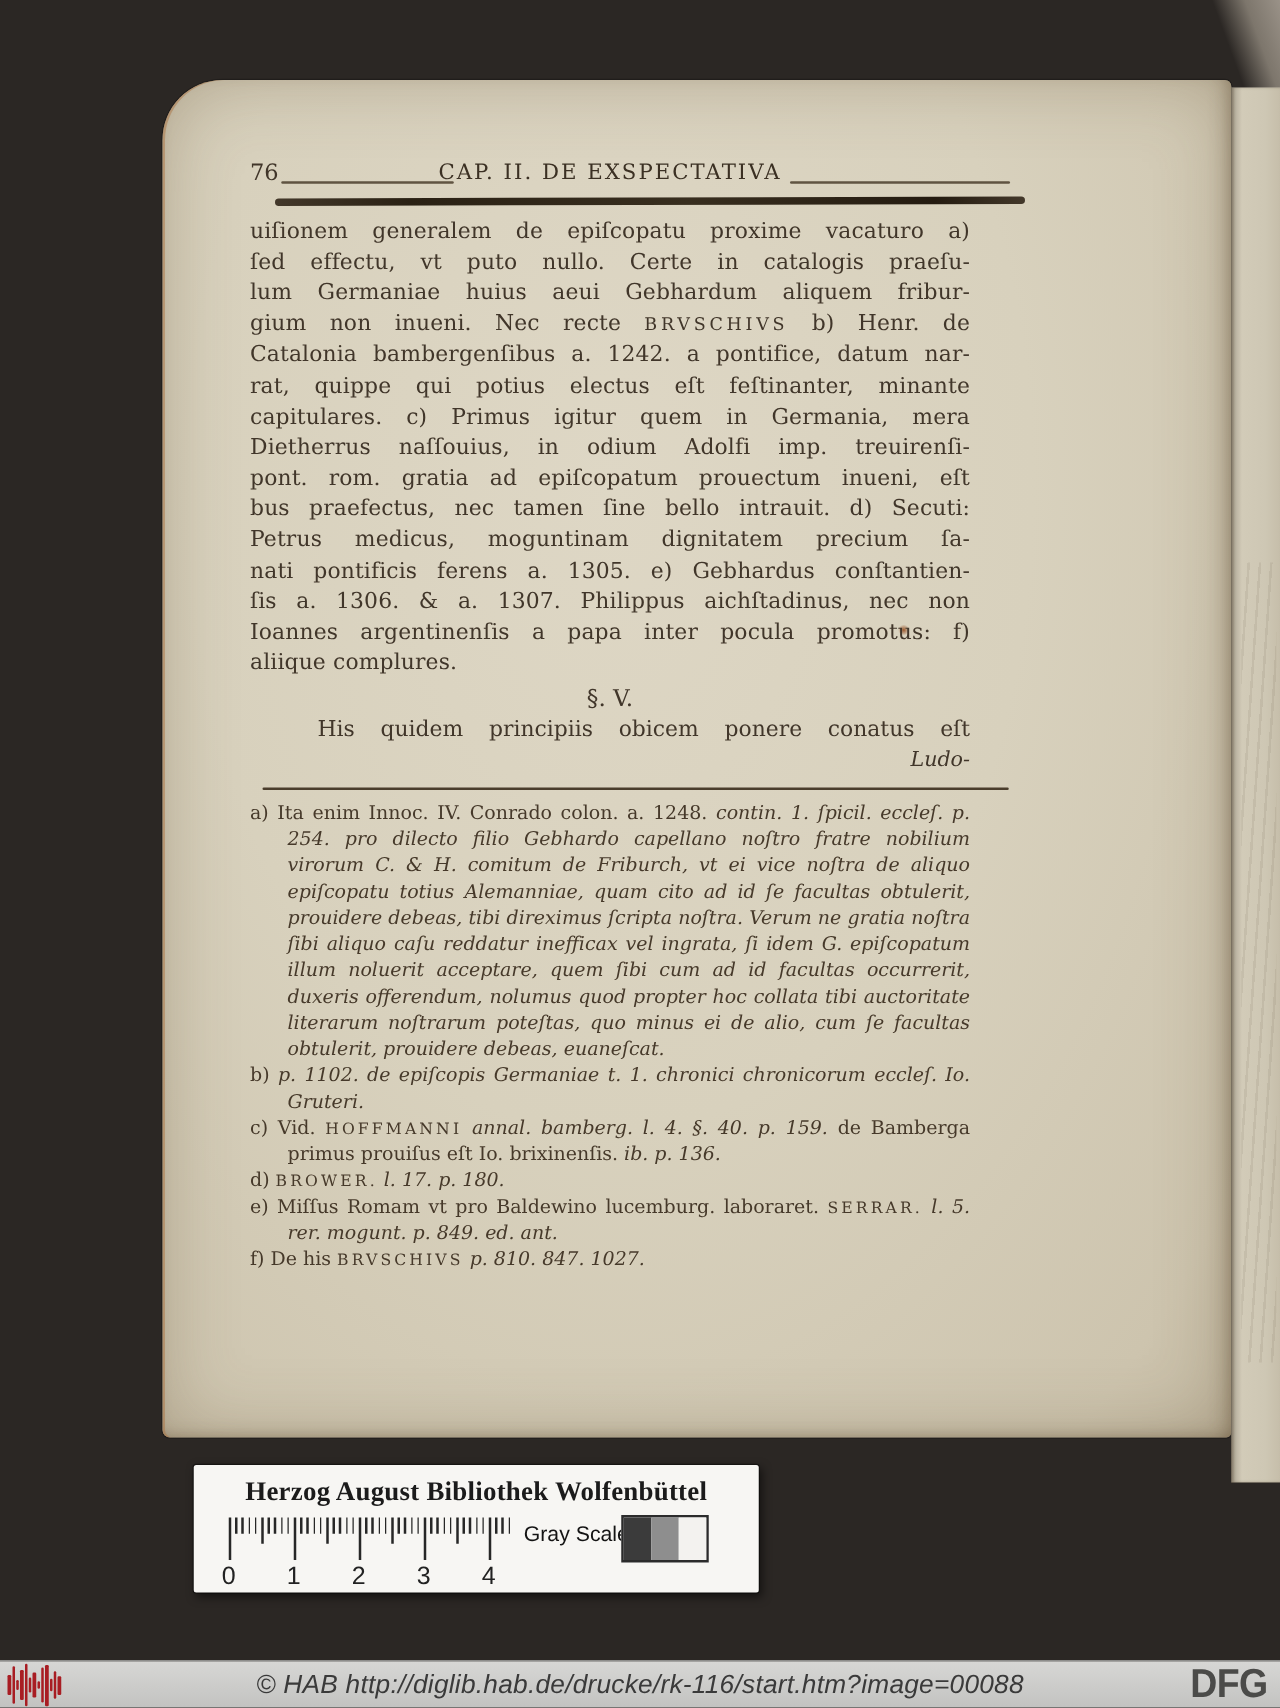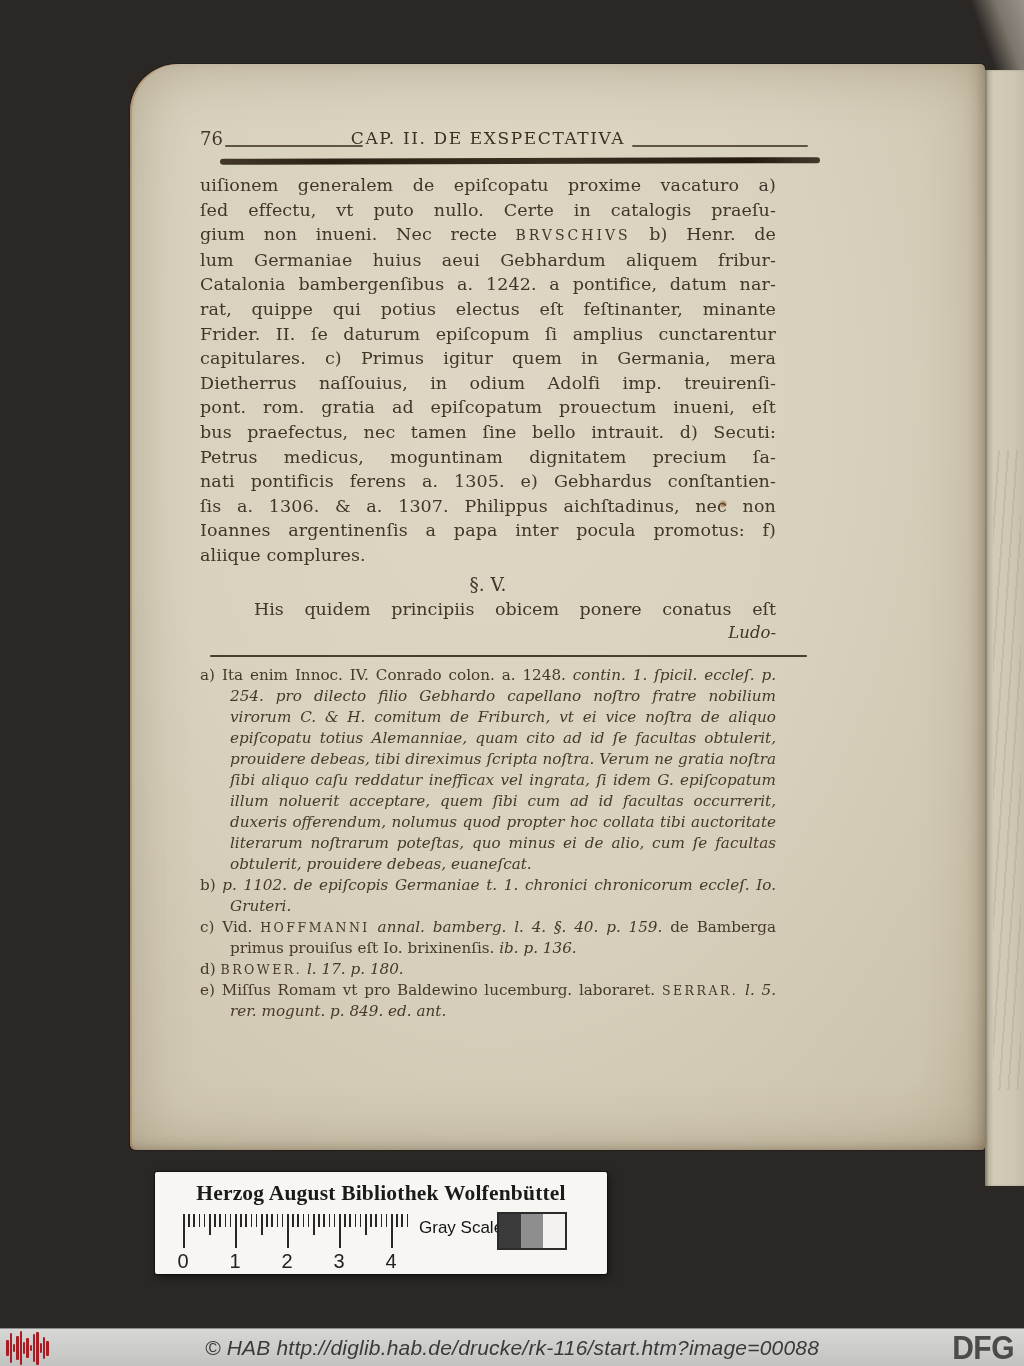--- a/index.html
+++ b/index.html
@@ -146,25 +146,24 @@
     <span class="pagenum">76</span>
     <span class="running-header">CAP. II. DE EXSPECTATIVA</span>
     <span class="hline left"></span>
     <span class="hline right"></span>
   </div>
   <div class="head-rule"></div>
 
   <div id="body-text">
       <div class="bline"><span>uiſionem generalem de epiſcopatu proxime vacaturo a)</span></div>
       <div class="bline"><span>ſed effectu, vt puto nullo.  Certe in catalogis praeſu-</span></div>
+      <div class="bline"><span>lum Germaniae huius aeui Gebhardum aliquem fribur-</span></div>
       <div class="bline"><span>gium non inueni.  Nec recte </span><span class="sc">BRVSCHIVS</span><span> b) Henr. de</span></div>
-      <div class="bline"><span>lum Germaniae huius aeui Gebhardum aliquem fribur-</span></div>
       <div class="bline"><span>Catalonia bambergenſibus a. 1242. a pontifice, datum nar-</span></div>
       <div class="bline"><span>rat, quippe qui potius electus eſt feſtinanter, minante</span></div>
-      <div class="bline"><span>Frider. II. ſe daturum epiſcopum ſi amplius cunctarentur</span></div>
       <div class="bline"><span>capitulares. c)  Primus igitur quem in Germania, mera</span></div>
       <div class="bline"><span>Dietherrus naſſouius, in odium Adolfi imp. treuirenſi-</span></div>
       <div class="bline"><span>pont. rom. gratia ad epiſcopatum prouectum inueni, eſt</span></div>
       <div class="bline"><span>bus praefectus, nec tamen ſine bello intrauit. d)  Secuti:</span></div>
       <div class="bline"><span>Petrus medicus, moguntinam dignitatem precium ſa-</span></div>
       <div class="bline"><span>nati pontificis ferens a. 1305. e)  Gebhardus conſtantien-</span></div>
       <div class="bline"><span>ſis a. 1306. &amp; a. 1307. Philippus aichſtadinus, nec non</span></div>
       <div class="bline"><span>Ioannes argentinenſis a papa inter pocula promotus: f)</span></div>
       <div class="bline last"><span>aliique complures.</span></div>
     </div>
@@ -173,20 +172,21 @@
   <div class="section-line">His quidem principiis obicem ponere conatus eſt</div>
   <div class="catchword">Ludo-</div>
 
   <div class="fn-rule"></div>
   <div id="footnotes">
       <div class="footnote"><span class="fn-label">a) </span><span>Ita enim Innoc. IV. Conrado colon. a. 1248. </span><span class="it">contin. 1. ſpicil. eccleſ. p. 254. pro dilecto filio Gebhardo capellano noſtro fratre nobilium virorum C. &amp; H. comitum de Friburch, vt ei vice noſtra de aliquo epiſcopatu totius Alemanniae, quam cito ad id ſe facultas obtulerit, prouidere debeas, tibi direximus ſcripta noſtra.  Verum ne gratia noſtra ſibi aliquo caſu reddatur inefficax vel ingrata, ſi idem G. epiſcopatum illum noluerit acceptare, quem ſibi cum ad id facultas occurrerit, duxeris offerendum, nolumus quod propter hoc collata tibi auctoritate literarum noſtrarum poteſtas, quo minus ei de alio, cum ſe facultas obtulerit, prouidere debeas, euaneſcat.</span></div>
       <div class="footnote"><span class="fn-label">b) </span><span class="it">p. 1102. de epiſcopis Germaniae t. 1. chronici chronicorum eccleſ. Io. Gruteri.</span></div>
       <div class="footnote"><span class="fn-label">c) </span><span>Vid. </span><span class="sc">HOFFMANNI</span><span class="it"> annal. bamberg. l. 4. §. 40. p. 159. </span><span>de Bamberga primus prouiſus eſt Io. brixinenſis. </span><span class="it">ib. p. 136.</span></div>
       <div class="footnote"><span class="fn-label">d) </span><span class="sc">BROWER.</span><span class="it"> l. 17. p. 180.</span></div>
       <div class="footnote"><span class="fn-label">e) </span><span>Miſſus Romam vt pro Baldewino lucemburg. laboraret. </span><span class="sc">SERRAR.</span><span class="it"> l. 5. rer. mogunt. p. 849. ed. ant.</span></div>
+      <div class="footnote"><span class="fn-label">f) </span><span>De his </span><span class="sc">BRVSCHIVS</span><span class="it"> p. 810. 847. 1027.</span></div>
     </div>
 </div>
 
 <div id="card">
   <div class="card-title">Herzog August Bibliothek Wolfenbüttel</div>
   <div id="ruler-ticks">
       <div class="tick major" style="left: 0px;"></div>
       <div class="tick minor" style="left: 5.2px;"></div>
       <div class="tick minor" style="left: 10.4px;"></div>
       <div class="tick minor" style="left: 15.6px;"></div>

